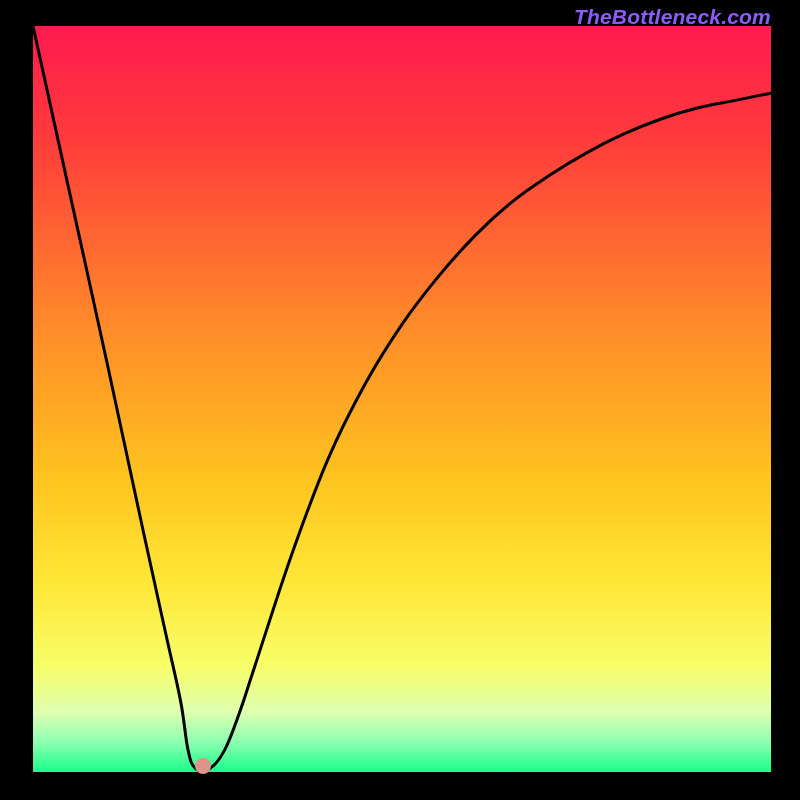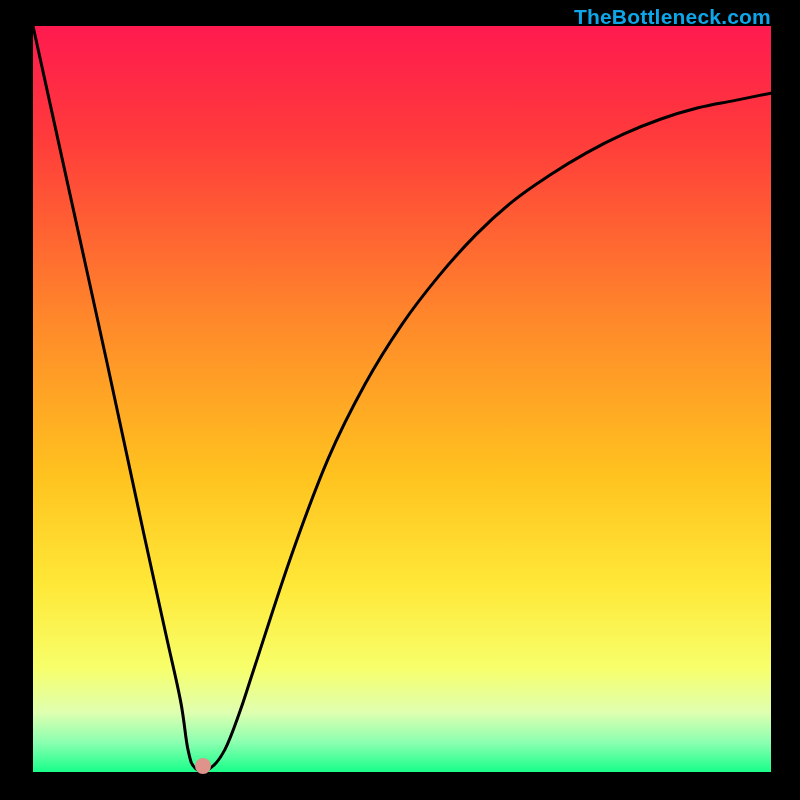--- a/index.html
+++ b/index.html
@@ -20,24 +20,25 @@
   .plot-area {
     position: absolute;
     background: #000;
   }
   .gradient {
     position: absolute;
     left: 0; right: 0; top: 0; bottom: 0;
   }
   .watermark {
     position: absolute;
-    color: #0ea5e9;
+    color: #8b5cf6;
     font-weight: 600;
     letter-spacing: 0.2px;
     white-space: nowrap;
+    font-style: italic;
   }
   .curve-svg {
     position: absolute;
     left: 0; top: 0;
   }
   .marker {
     position: absolute;
     border-radius: 50%;
   }
 </style>

